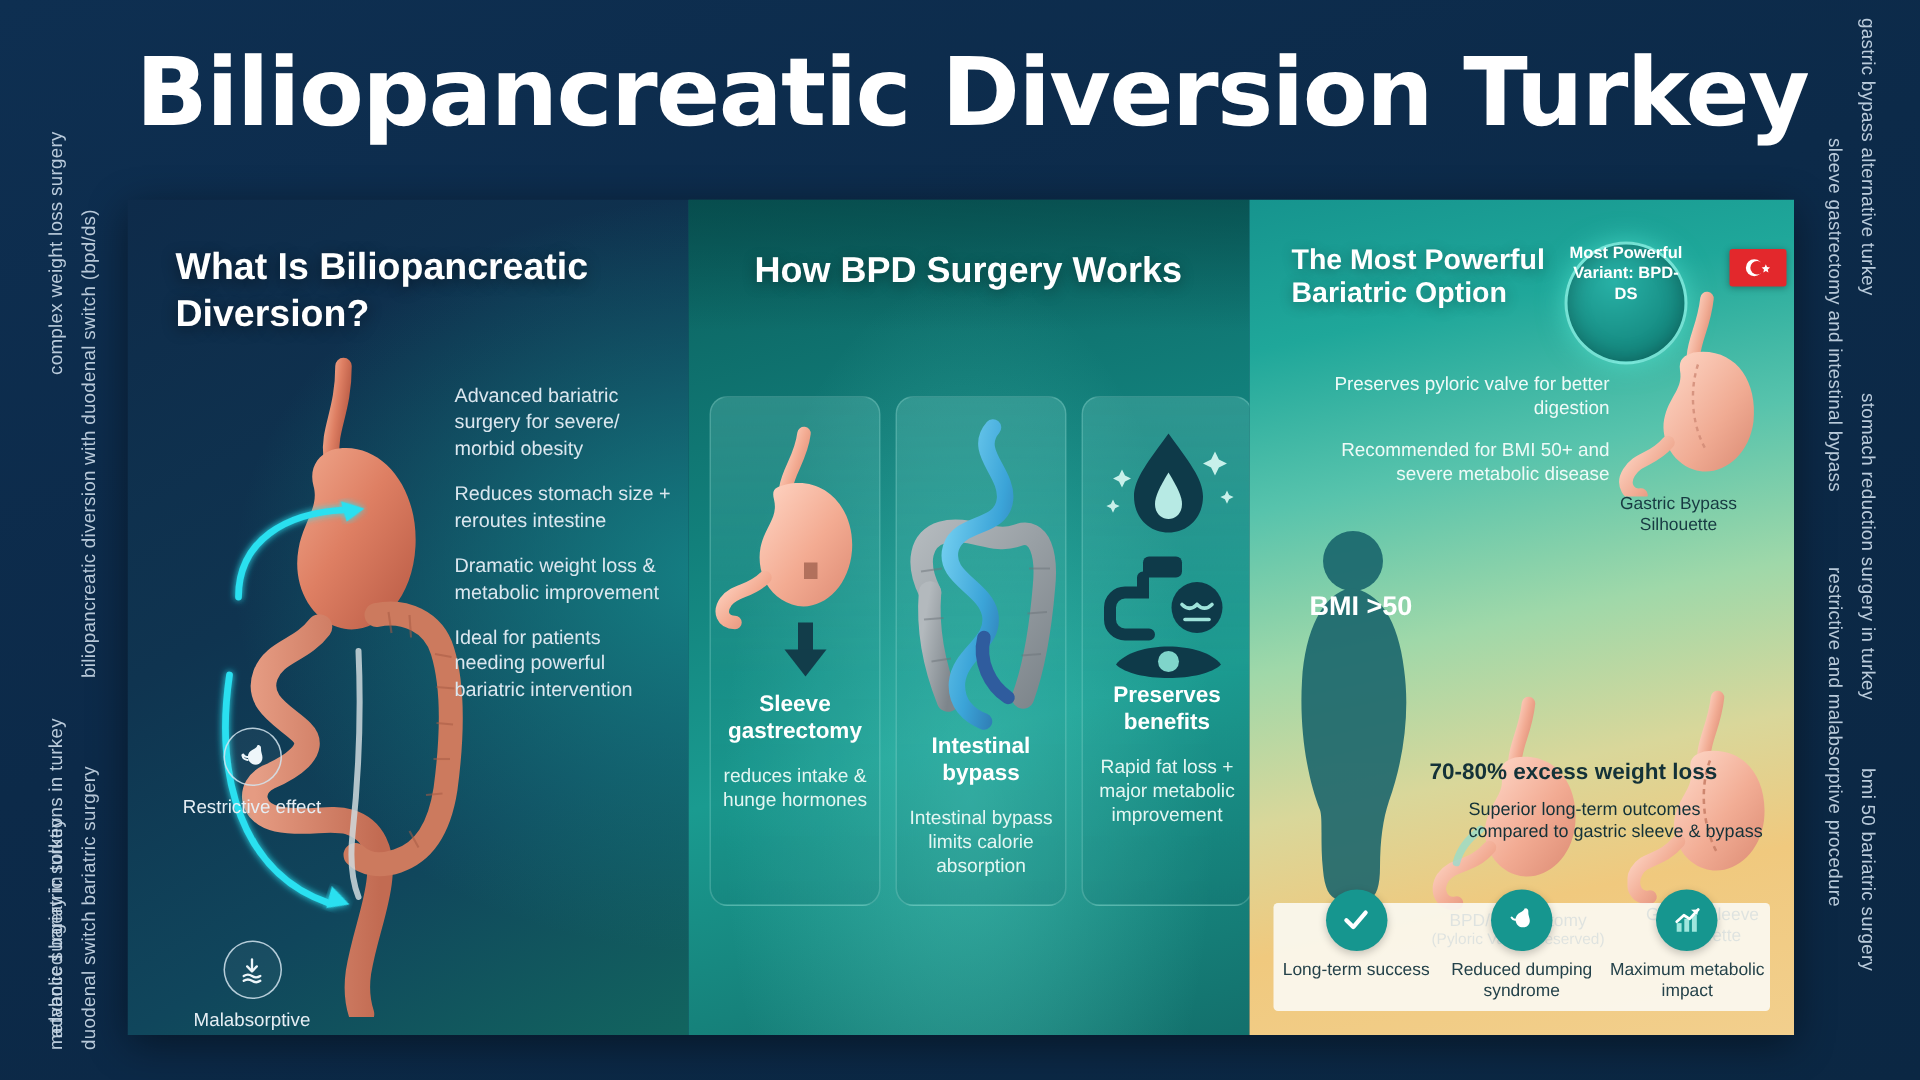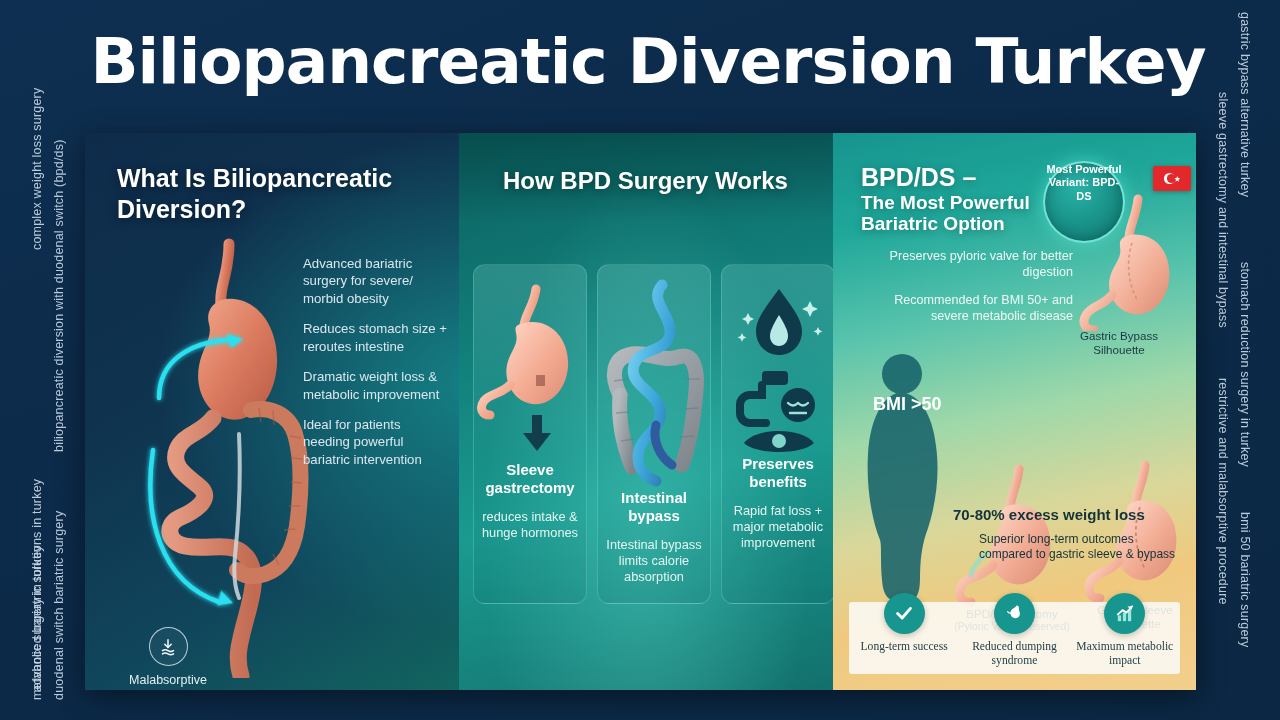--- a/index.html
+++ b/index.html
@@ -180,21 +180,21 @@
   .p3-stats .s1 { color: #143238; font-size: 15px; font-weight: 600; margin-bottom: 9px; }
   .p3-stats .s2 { color: #143238; font-size: 12px; line-height: 1.26; margin-left: 26px; }
 
   #strip {
     position: absolute; left: 16px; bottom: 16px; width: 331px; height: 72px;
     background: rgba(250,250,246,.88);
     border-radius: 3px;
   }
   .pills {
     position: absolute; left: 16px; bottom: 22px; width: 331px;
-    display: flex; justify-content: space-around; align-items: flex-start; font-family: Liberation Serif, serif;
+    display: flex; justify-content: space-around; align-items: flex-start;
   }
   .pill { width: 108px; text-align: center; }
   .pill .circ {
     width: 41px; height: 41px; border-radius: 50%;
     background: #16968f; margin: 0 auto 6px;
     display: flex; align-items: center; justify-content: center;
     box-shadow: 0 2px 6px rgba(0,0,0,.22);
   }
   .pill .plabel { color: #24424a; font-size: 11.6px; line-height: 1.22; font-weight: 500; }
 </style>
@@ -279,20 +279,29 @@
         <path d="M76 364 l-15 -8 l1 15 z" fill="#29e0f0" filter="url(#glow1)" transform="translate(14,1) rotate(18 76 364)"></path>
       </svg>
 
       <div class="p1-bullets">
         <p>Advanced bariatric surgery for severe/ morbid obesity</p>
         <p>Reduces stomach size + reroutes intestine</p>
         <p>Dramatic weight loss &amp; metabolic improvement</p>
         <p>Ideal for patients needing powerful bariatric intervention</p>
       </div>
 
+      <div class="effect" id="eff-restrictive">
+        <div class="ring">
+          <svg width="21" height="21" viewBox="0 0 24 24" fill="#eef6fa">
+            <path d="M15.6 3.2c-.5 1.9-2.2 2.6-3.7 3.4-2.2 1.2-3.6 2.8-3.6 5.4 0 3.5 2.6 6 5.9 6 3 0 5.2-2.2 5.2-5.2 0-2-.8-3.4-1-5.1-.2-1.6.2-2.8-.6-3.8-.6-.8-1.8-1.2-2.2-.7z"></path>
+            <path d="M8.4 12.2c-1.3.2-2.6-.5-3.3-1.6-.3-.5-1.1-.2-1 .4.3 1.9 2 3.3 4 3.4" fill="none" stroke="#eef6fa" stroke-width="1.5" stroke-linecap="round"></path>
+          </svg>
+        </div>
+        <div class="cap">Restrictive effect</div>
+      </div>
 
       <div class="effect" id="eff-malabsorptive">
         <div class="ring">
           <svg width="22" height="22" viewBox="0 0 24 24" fill="none" stroke="#eef6fa" stroke-width="1.7" stroke-linecap="round" stroke-linejoin="round">
             <path d="M12 4 v8"></path>
               <path d="M8.5 9 L12 12.6 L15.5 9"></path>
             <path d="M6 16 q3 -2 6 0 q3 2 6 0"></path>
             <path d="M6 19.5 q3 -2 6 0 q3 2 6 0"></path>
           </svg>
         </div>
@@ -399,21 +408,20 @@
           </div>
           <div class="ctitle">Preserves benefits</div>
           <div class="cbody">Rapid fat loss + major metabolic improvement</div>
         </div>
       </div>
     </section>
 
     <section class="panel" id="panel3">
 
       <h2>
-        <span class="big">BPD/DS –</span>
         <span class="sub">The Most Powerful Bariatric Option</span>
       </h2>
 
       <div class="p3-lede">
         <p>Preserves pyloric valve for better digestion</p>
         <p>Recommended for BMI 50+ and severe metabolic disease</p>
       </div>
 
       <div id="badge">
         <div class="btxt">Most Powerful Variant: BPD-DS</div>

